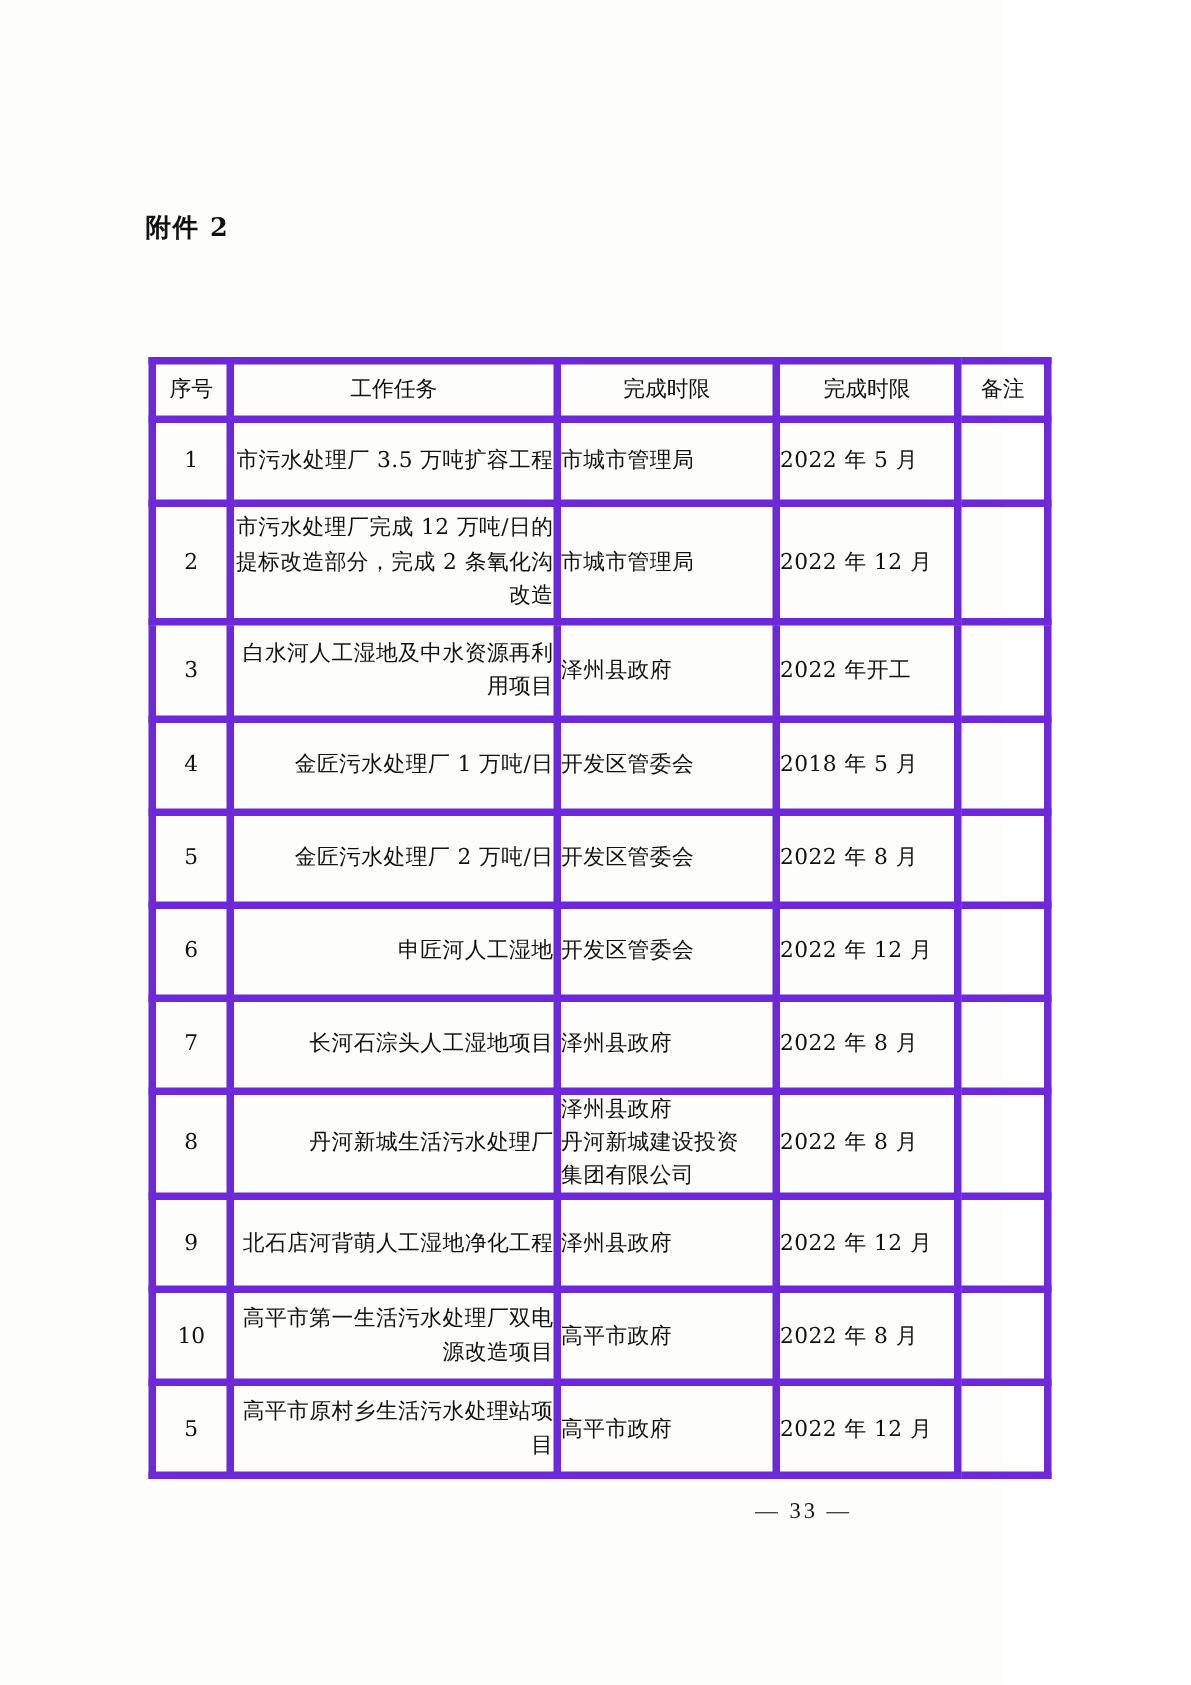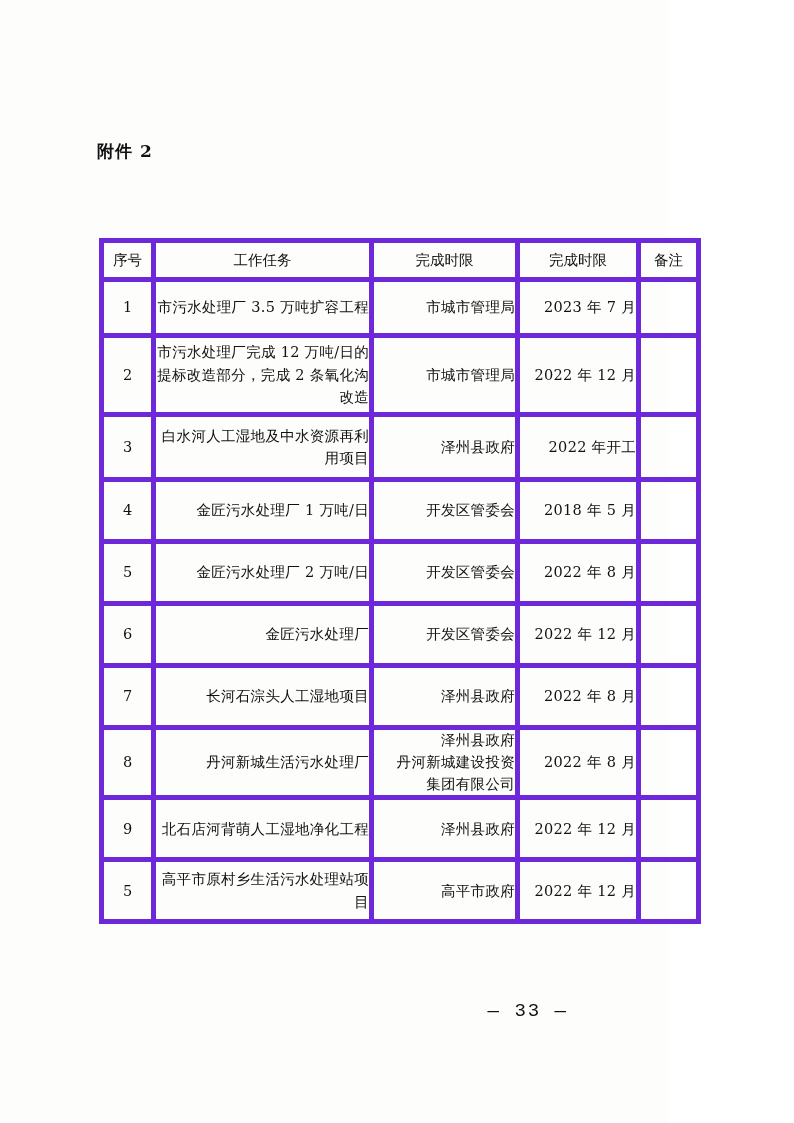--- a/index.html
+++ b/index.html
@@ -77,35 +77,35 @@
   td.idx {
     text-align: center;
     font-size: 14px;
   }
   td.task {
     text-align: right;
     padding: 7px 9px 7px 10px;
     letter-spacing: 0.3px;
   }
   td.owner, td.deadline {
-    text-align: right;
+    text-align: left;
     letter-spacing: 0.3px;
   }
   td.owner .multi {
     display: block;
     line-height: 1.5;
   }
   td.remark { }
   .page-number {
     position: absolute;
     right: 100px;
     top: 1000px;
-    font-size: 19px;
+    font-size: 15px;
     letter-spacing: 2px;
-    font-family: Liberation Mono, monospace;
+    font-family: Liberation Serif, serif;
   }
 </style>
 </head>
 <body>
 
 <div class="page">
 
   <div class="attachment-label">附件 2</div>
 
 
@@ -125,21 +125,21 @@
           <th>完成时限</th>
           <th>完成时限</th>
           <th>备注</th>
         </tr>
       </thead>
       <tbody>
         <tr style="height:56px">
           <td class="idx">1</td>
           <td class="task">市污水处理厂 3.5 万吨扩容工程</td>
           <td class="owner">市城市管理局</td>
-          <td class="deadline">2023 年 7 月</td>
+          <td class="deadline">2022 年 5 月</td>
           <td class="remark"></td>
         </tr>
         <tr style="height:79px">
           <td class="idx">2</td>
           <td class="task">市污水处理厂完成 12 万吨/日的提标改造部分，完成 2 条氧化沟改造</td>
           <td class="owner">市城市管理局</td>
           <td class="deadline">2022 年 12 月</td>
           <td class="remark"></td>
         </tr>
         <tr style="height:65px">
@@ -158,21 +158,21 @@
         </tr>
         <tr style="height:62px">
           <td class="idx">5</td>
           <td class="task">金匠污水处理厂 2 万吨/日</td>
           <td class="owner">开发区管委会</td>
           <td class="deadline">2022 年 8 月</td>
           <td class="remark"></td>
         </tr>
         <tr style="height:62px">
           <td class="idx">6</td>
-          <td class="task">金匠污水处理厂</td>
+          <td class="task">申匠河人工湿地</td>
           <td class="owner">开发区管委会</td>
           <td class="deadline">2022 年 12 月</td>
           <td class="remark"></td>
         </tr>
         <tr style="height:62px">
           <td class="idx">7</td>
           <td class="task">长河石淙头人工湿地项目</td>
           <td class="owner">泽州县政府</td>
           <td class="deadline">2022 年 8 月</td>
           <td class="remark"></td>
@@ -189,20 +189,27 @@
           <td class="remark"></td>
         </tr>
         <tr style="height:62px">
           <td class="idx">9</td>
           <td class="task">北石店河背萌人工湿地净化工程</td>
           <td class="owner">泽州县政府</td>
           <td class="deadline">2022 年 12 月</td>
           <td class="remark"></td>
         </tr>
         <tr style="height:62px">
+          <td class="idx">10</td>
+          <td class="task">高平市第一生活污水处理厂双电源改造项目</td>
+          <td class="owner">高平市政府</td>
+          <td class="deadline">2022 年 8 月</td>
+          <td class="remark"></td>
+        </tr>
+        <tr style="height:62px">
           <td class="idx">5</td>
           <td class="task">高平市原村乡生活污水处理站项目</td>
           <td class="owner">高平市政府</td>
           <td class="deadline">2022 年 12 月</td>
           <td class="remark"></td>
         </tr>
       </tbody>
     </table>
   </div>
 

